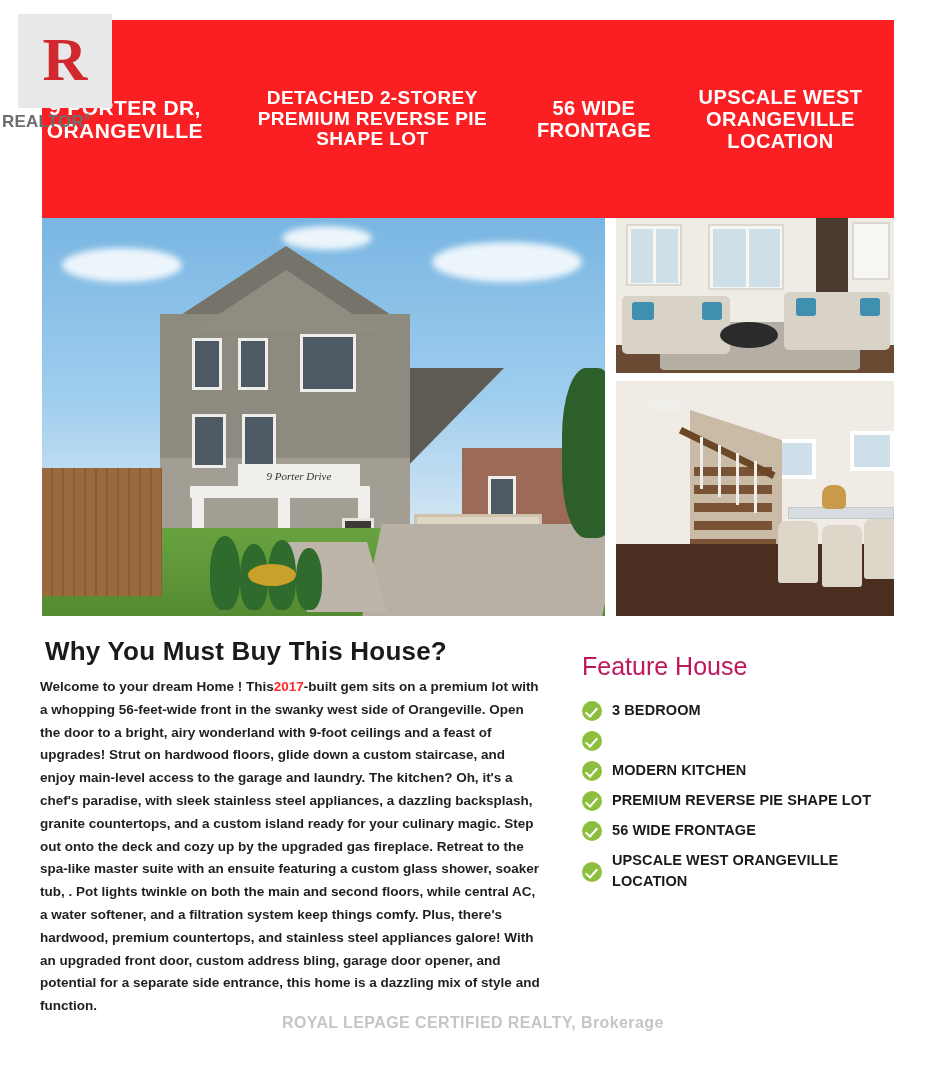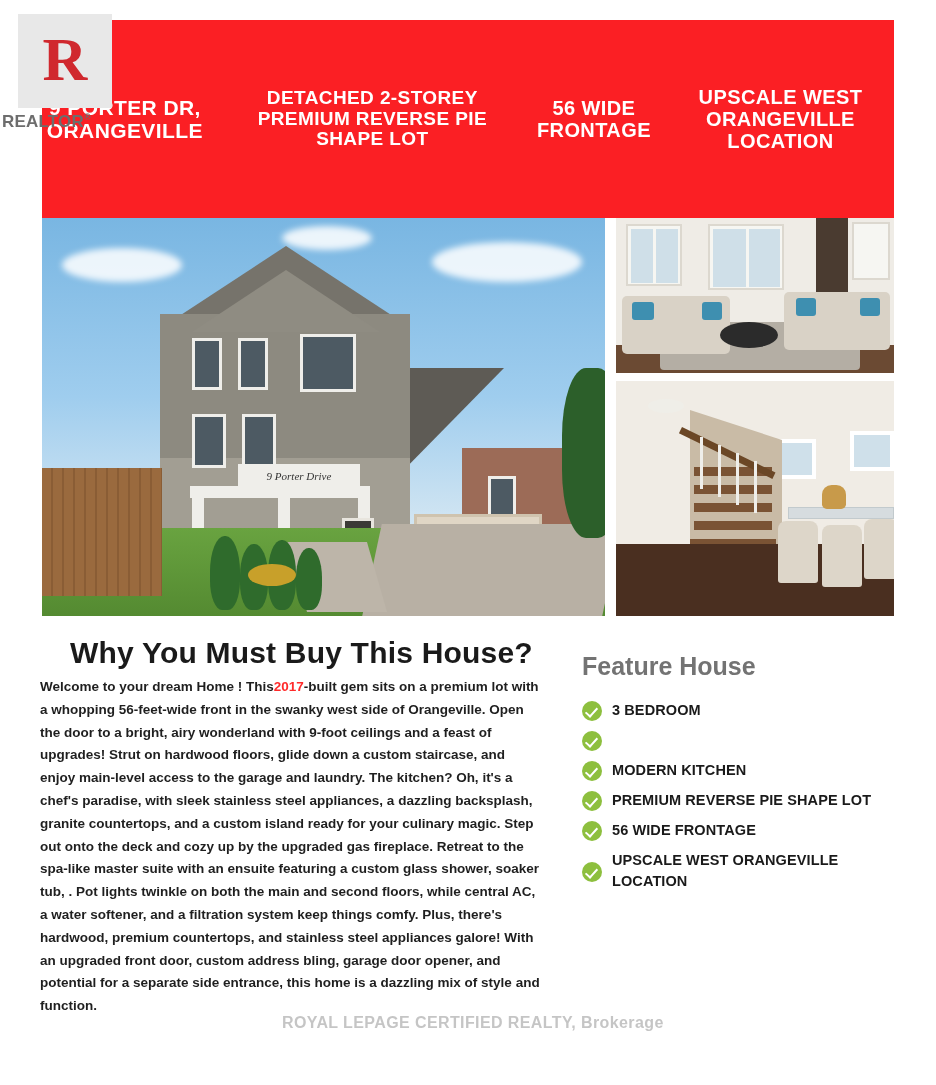--- a/index.html
+++ b/index.html
@@ -276,47 +276,46 @@
   .st-chair { position:absolute; background:#ddd6c9; border-radius:8px 8px 3px 3px; }
   .st-glass { position:absolute; background:rgba(205,215,220,0.75); border:1px solid #c2cacd; }
   .st-lamp { position:absolute; background:#efeee8; border-radius:50%; }
   .st-vase { position:absolute; background:#c89a4a; border-radius:40% 40% 20% 20%; }
 
   
   .why-title {
     position: absolute;
     left: 45px;
     top: 636px;
-    font-size: 30px;
+    font-size: 26px;
     font-weight: bold;
     color: #1a1a1a;
     letter-spacing: 0.2px;
-    margin-left: 25px;
   }
   .why-body {
     position: absolute;
     left: 40px;
     top: 676px;
     width: 500px;
     font-size: 13.5px;
     font-weight: bold;
     color: #1f1f1f;
     line-height: 22.8px;
     text-align: left;
   }
   .hl-year { color: #ff2a2a; }
 
   
   .feature-title {
     position: absolute;
     left: 582px;
     top: 652px;
     font-size: 25px;
-    font-weight: bold;
-    color: #737373;
+    font-weight: normal;
+    color: #be185d;
   }
   .feature-list {
     position: absolute;
     left: 582px;
     top: 700px;
     width: 330px;
   }
   .feature-item {
     display: flex;
     align-items: center;

